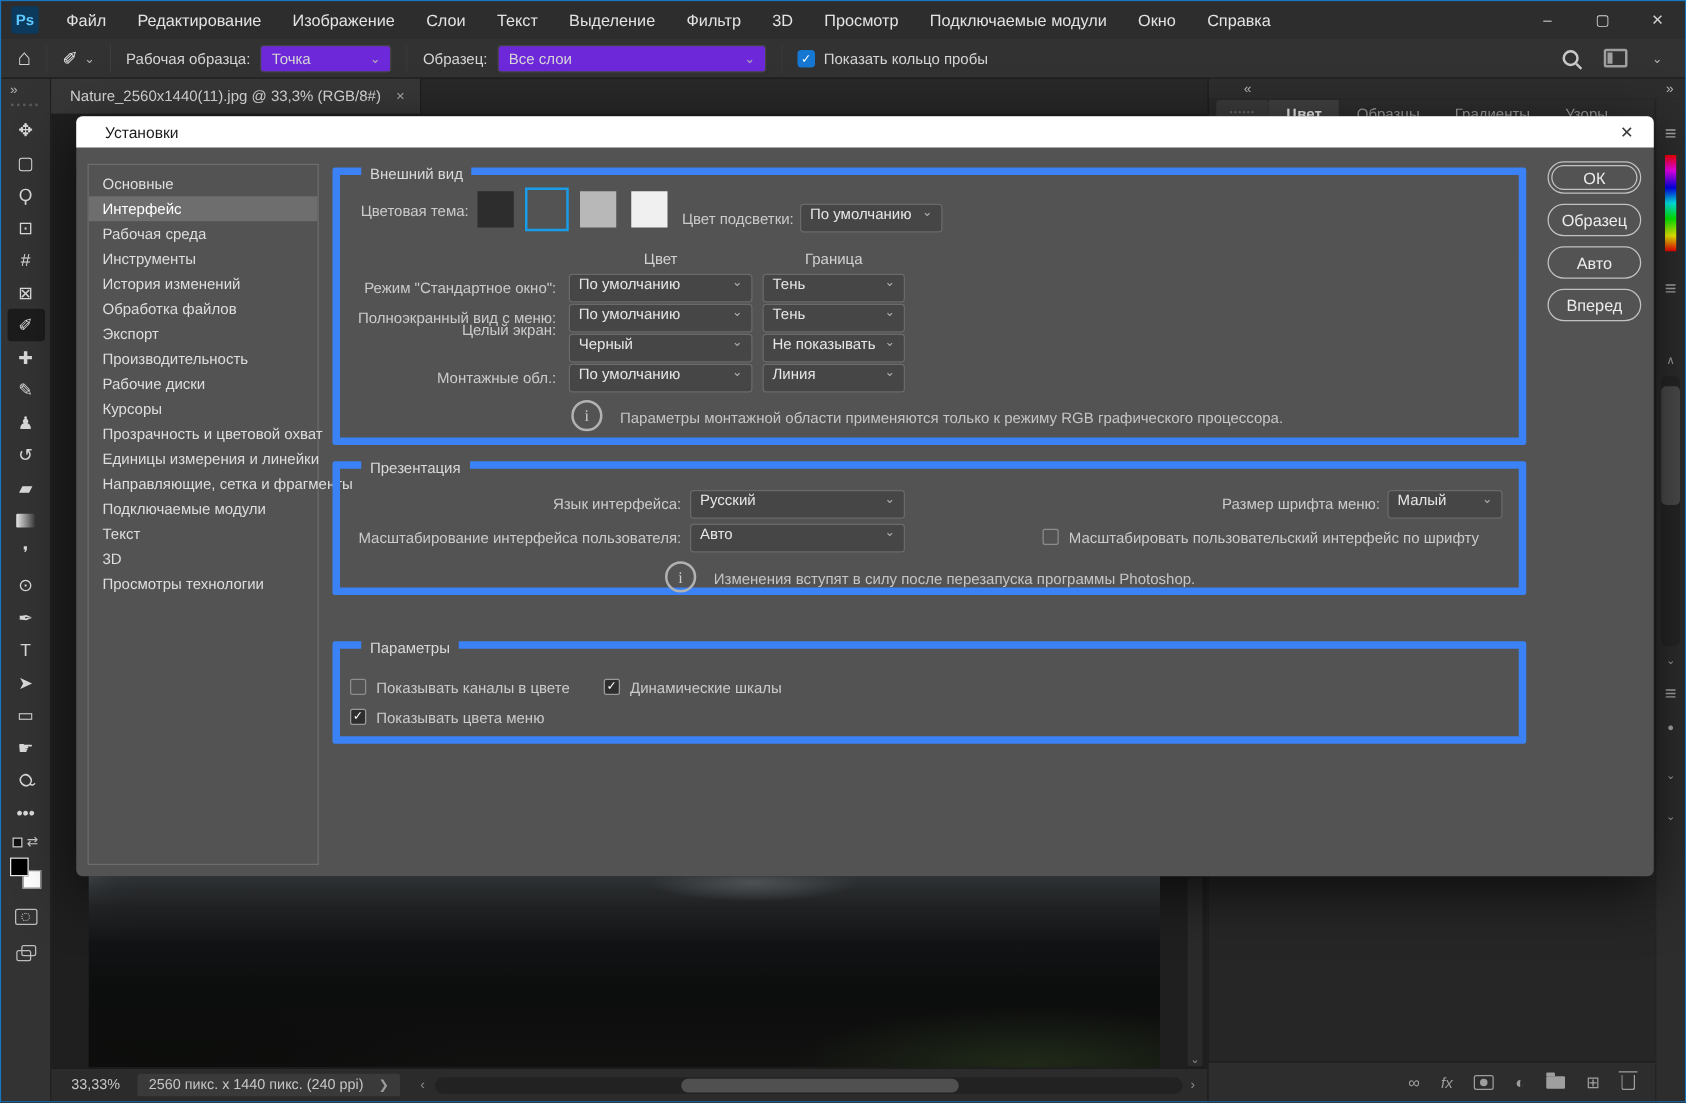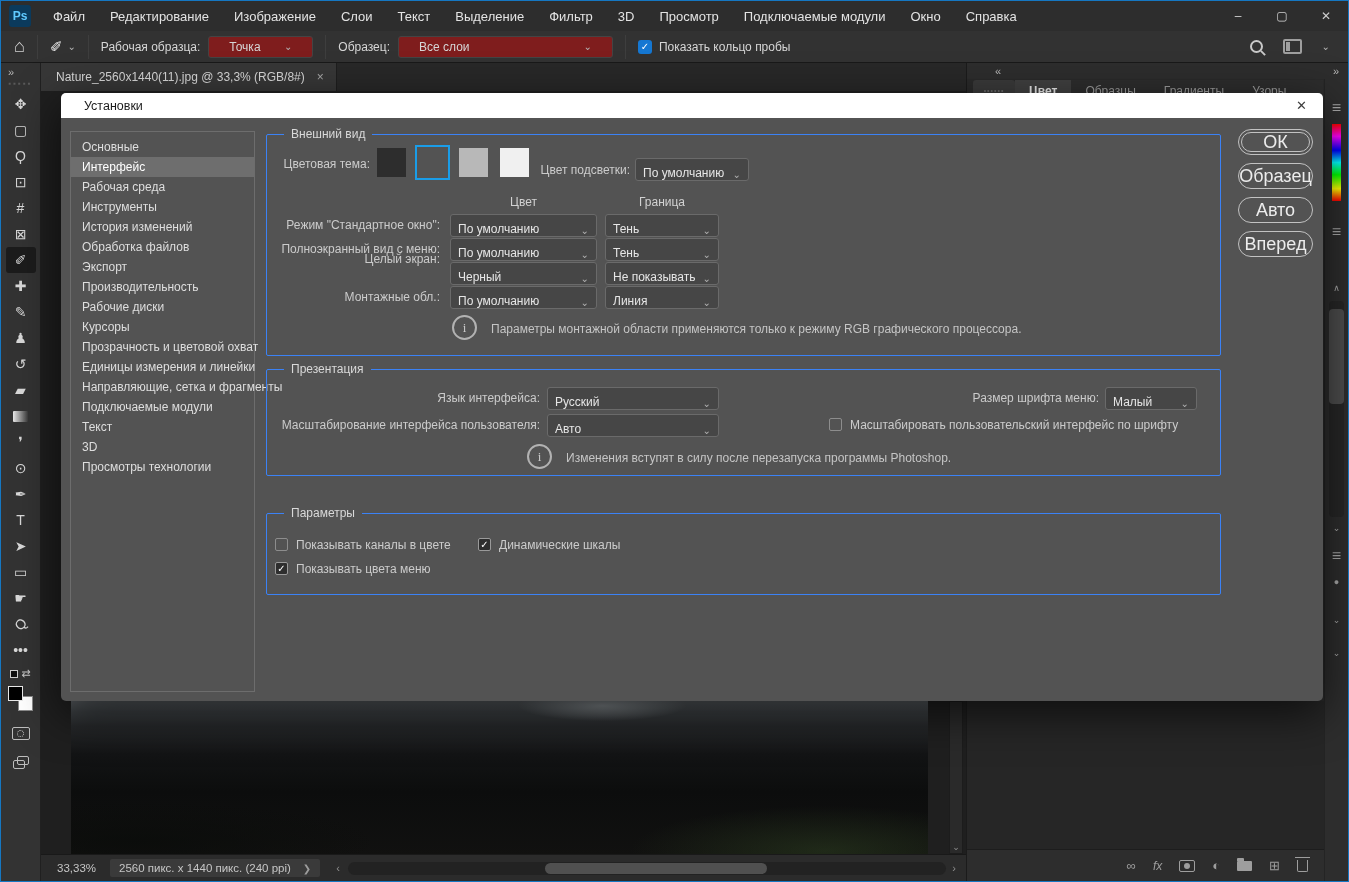--- a/index.html
+++ b/index.html
@@ -19,22 +19,22 @@
 
   
   .optionsbar { position:absolute; top:30px; left:0; right:0; height:32px; background:#323232;
                 border-bottom:1px solid #191919; display:flex; align-items:center;
                 color:#d6d6d6; font-size:12px; }
   .ob-sep { width:1px; height:24px; background:#242424; border-right:1px solid #3e3e3e; margin:0 12px; }
   .ob-home { margin-left:13px; font-size:18px; color:#d0d0d0; }
   .ob-tool { display:flex; align-items:center; gap:5px; color:#e8e8e8; font-size:15px; }
   .ob-chev { font-size:10px; color:#b5b5b5; }
   .ob-label { margin-right:8px; white-space:nowrap; }
-  .ob-dd { height:22px; background:#7f1d1d; border:1px solid #444; border-radius:3px;
-           display:flex; align-items:center; justify-content:space-between; padding:0 20px; }
+  .ob-dd { height:22px; background:#6d28d9; border:1px solid #444; border-radius:3px;
+           display:flex; align-items:center; justify-content:space-between; padding:0 8px; }
   .ob-dd.w105 { width:105px; } .ob-dd.w215 { width:215px; }
   .ob-check { width:14px; height:14px; border-radius:3px; display:grid; place-items:center;
               color:#fff; font-size:10px; background:#1577d2; margin-right:7px; }
   .ob-right { margin-left:auto; display:flex; align-items:center; gap:20px; margin-right:18px; }
   .icon-search { width:13px; height:13px; border:2px solid #c9c9c9; border-radius:50%; position:relative; }
   .icon-search::after { content:""; position:absolute; width:2px; height:6px; background:#c9c9c9;
                         transform:rotate(-45deg); bottom:-5px; right:-3px; }
   .icon-workspace { width:19px; height:15px; border:2px solid #9f9f9f; border-radius:2px; position:relative; }
   .icon-workspace::after { content:""; position:absolute; left:1px; top:1px; bottom:1px; width:4px; background:#9f9f9f; }
 
@@ -124,41 +124,41 @@
   .dialog { position:absolute; left:60px; top:92px; width:1262px; height:608px; background:#535353;
             border-radius:5px; box-shadow:0 12px 45px rgba(0,0,0,.65); }
   .dlg-title { height:25px; background:#fff; border-radius:5px 5px 0 0; display:flex; align-items:center;
                padding:0 16px 0 23px; font-size:12.5px; color:#1b1b1b; }
   .dlg-close { margin-left:auto; color:#3c3c3c; font-size:13px; }
   .dlg-body { position:absolute; top:25px; left:0; right:0; bottom:0; font-size:12px; color:#cbcbcb; }
   .dlg-list { position:absolute; left:9px; top:13px; width:185px; bottom:9px; border:1px solid #6d6d6d; padding-top:5px; }
   .dlg-li { height:20px; line-height:20px; padding-left:11px; color:#dedede; white-space:nowrap; }
   .dlg-li.selected { background:#6e6e6e; color:#fff; }
 
-  .grp { position:absolute; border:1px solid #3b82f6; border-radius:2px; }
+  .grp { position:absolute; border:6px solid #3b82f6; border-radius:2px; }
   .legend { position:absolute; top:-8px; left:17px; background:#535353; padding:0 7px; color:#d9d9d9; }
   #grp-appearance { left:205px; top:16px; width:955px; height:222px; }
   #grp-presentation { left:205px; top:251px; width:955px; height:107px; }
   #grp-options { left:205px; top:395px; width:955px; height:82px; }
   .abs { position:absolute; }
   .lab-r { text-align:right; white-space:nowrap; }
   .dd { height:23px; background:#464646; border:1px solid #6a6a6a; border-radius:3px;
-        display:flex; align-items:flex-end; justify-content:space-between; padding:0 7px; color:#e6e6e6; }
+        display:flex; align-items:flex-start; justify-content:space-between; padding:0 7px; color:#e6e6e6; }
   .dd .chev { color:#b2b2b2; font-size:10px; }
   .sw { width:29px; height:29px; }
   .sw.sel { outline:2px solid #1a9de8; outline-offset:1px; }
   .hdr { text-align:center; color:#d2d2d2; }
   .info-i { width:25px; height:25px; border:2px solid #b2b2b2; border-radius:50%; display:grid;
             place-items:center; color:#c9c9c9; font-size:13px; font-family:"Liberation Serif", serif; }
   .info-t { color:#c5c5c5; }
   .cb { width:13px; height:13px; border:1px solid #8d8d8d; border-radius:2px; background:transparent; }
   .cb.checked { background:#2e2e2e; border-color:#9a9a9a; color:#fff; font-size:10px; line-height:12px; text-align:center; }
   .btn-col { position:absolute; right:10px; top:11px; display:flex; flex-direction:column; gap:8px; }
   .btn { width:75px; height:26px; border:1px solid #c2c2c2; border-radius:13px; background:transparent;
-         color:#ececec; font-size:18px; display:grid; place-items:center; position:relative; }
+         color:#ececec; font-size:13px; display:grid; place-items:center; position:relative; }
   .btn.default::after { content:""; position:absolute; inset:2px; border:1px solid #c2c2c2; border-radius:10px; }
 </style>
 </head>
 <body>
 
 <div id="app">
 
   <div class="titlebar">
     <div class="ps-logo">Ps</div>
     <div class="menus">

